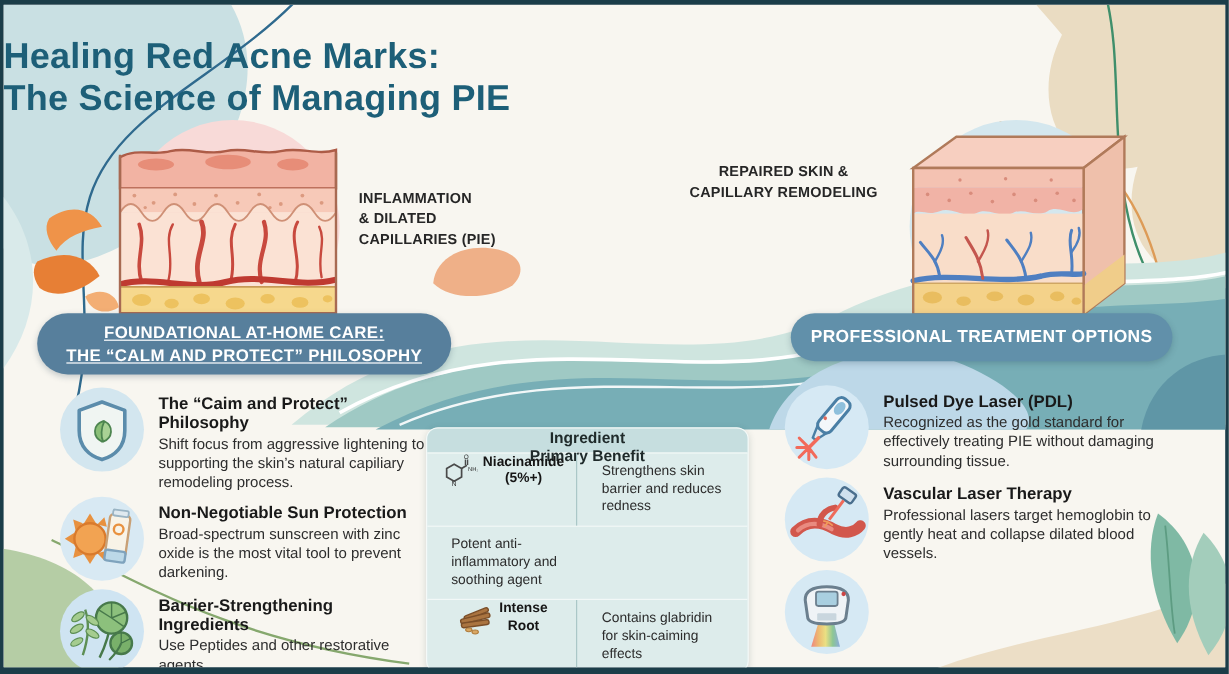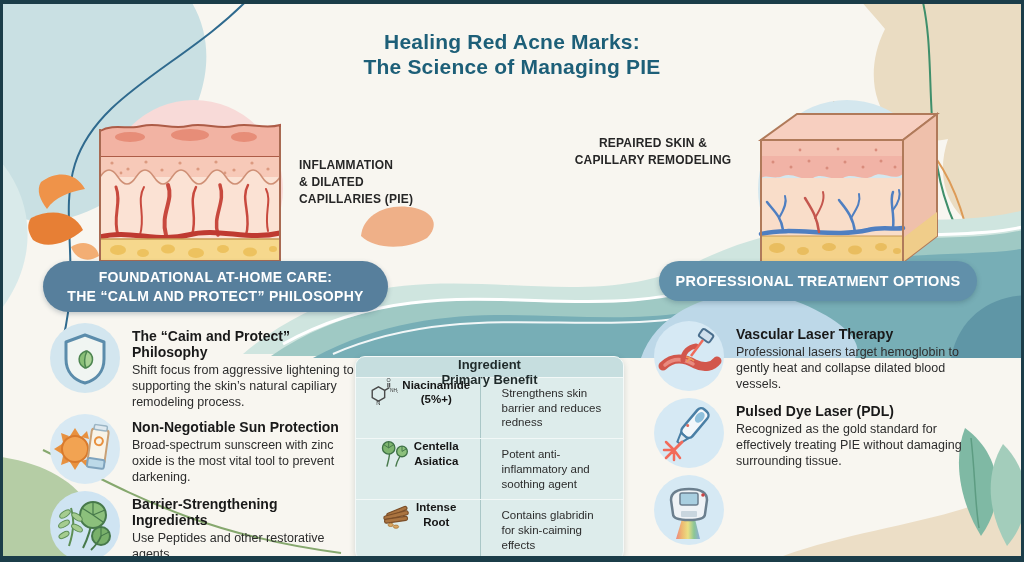--- a/index.html
+++ b/index.html
@@ -6,33 +6,33 @@
   #canvas{
     position:relative;width:1024px;height:562px;overflow:hidden;
     background:#f8f6f0;box-sizing:border-box;
     border:3px solid #1b3d49;border-top-width:4px;border-bottom-width:6px;
     font-family:"Liberation Sans",sans-serif;
   }
   #bg{position:absolute;left:0;top:0;z-index:0;}
   .layer{position:absolute;z-index:2;}
   .prewrap{white-space:pre-line;}
   .title{
-    left:0;right:0;top:26px;text-align:center;
-    font-size:21px;line-height:1.18;font-weight:800;color:#1d5f78;letter-spacing:.2px;
+    left:0;right:0;top:26px;
+    font-size:30px;line-height:1.18;font-weight:800;color:#1d5f78;letter-spacing:.2px;
   }
   .skin-svg{position:absolute;z-index:1;}
   .diagram-label{font-size:12px;font-weight:700;color:#262626;line-height:1.4;letter-spacing:.2px;}
   .label-left{left:296px;top:153px;width:140px;text-align:left;}
   .label-right{left:565px;top:131px;width:170px;text-align:center;}
   .banner{
     display:flex;align-items:center;justify-content:center;text-align:center;
     color:#fff;font-weight:700;border-radius:28px;letter-spacing:.3px;
     box-shadow:0 2px 5px rgba(30,60,80,.25);
   }
-  .banner-left{left:40px;top:257px;width:345px;height:51px;font-size:14px;line-height:1.35;background:#577f9c;}
+  .banner-left{left:28px;top:257px;width:345px;height:51px;font-size:14px;line-height:1.35;background:#577f9c;text-decoration:underline;}
   .banner-right{left:656px;top:257px;width:318px;height:40px;font-size:14.5px;background:#6190aa;}
   .col{display:flex;flex-direction:column;}
   .col-left{left:46px;top:318px;width:306px;}
   .col-right{left:650px;top:316px;width:330px;}
   .item{display:flex;gap:11px;align-items:flex-start;min-height:74px;margin-bottom:3px;}
   .item .badge{flex:0 0 72px;height:72px;}
   .item .txt{padding-top:6px;}
   .item h3{margin:0 0 2px;font-size:14px;font-weight:700;color:#191919;line-height:1.15;}
   .item p{margin:0;font-size:12.5px;color:#2d2d2d;line-height:1.28;}
   .col-left .txt{width:223px;}
@@ -272,32 +272,20 @@
           <path d="M24.6 10.6 L24.6 5.5 M26.6 10.6 L26.6 5.5" stroke="#4a4a4a" stroke-width="1.3"></path>
           <text x="23" y="5" font-size="6" fill="#333">O</text>
           <text x="27" y="16" font-size="5.5" fill="#333">NH₂</text>
         </svg>
         <div class="ing-name prewrap">Niacinamide
 (5%+)</div>
       </div>
       <div class="tcell-ben">Strengthens skin barrier and reduces redness</div>
     </div>
     <div class="trow">
-      <div class="tcell-ing">
-        <svg class="ing-icon" viewBox="0 0 36 36">
-          <path d="M10 31 C12 23 14 17 13 11" fill="none" stroke="#47794b" stroke-width="1.6"></path>
-          <path d="M20 31 C21 25 24 21 26 17" fill="none" stroke="#47794b" stroke-width="1.6"></path>
-          <circle cx="12" cy="10" r="7" fill="#7db56f" stroke="#3f7247" stroke-width="1.5"></circle>
-          <path d="M12 10 L12 3 M12 10 L6 6 M12 10 L18 6" stroke="#3f7247" stroke-width="1" fill="none"></path>
-          <circle cx="27" cy="14" r="6" fill="#8cc07c" stroke="#3f7247" stroke-width="1.5"></circle>
-          <path d="M27 14 L27 8 M27 14 L32 11" stroke="#3f7247" stroke-width="1" fill="none"></path>
-        </svg>
-        <div class="ing-name prewrap">Centella
-Asiatica</div>
-      </div>
       <div class="tcell-ben">Potent anti-inflammatory and soothing agent</div>
     </div>
     <div class="trow">
       <div class="tcell-ing">
         <svg class="ing-icon" viewBox="0 0 36 36">
           <g stroke="#7b4e28" stroke-width="1.3" fill="#aa7440" stroke-linejoin="round">
             <rect x="7" y="11" width="24" height="4" rx="2" transform="rotate(-22 19 13)"></rect>
             <rect x="4" y="15" width="28" height="4.5" rx="2" transform="rotate(-14 18 17)"></rect>
             <rect x="5" y="20" width="26" height="4.5" rx="2" transform="rotate(-8 18 22)"></rect>
           </g>
@@ -308,49 +296,49 @@
 Root</div>
       </div>
       <div class="tcell-ben">Contains glabridin for skin-caiming effects</div>
     </div>
   </div>
 
   <div class="layer col col-right">
     <div class="item">
       <svg class="badge" viewBox="0 0 72 72">
         <circle cx="36" cy="36" r="35" fill="#d6e9f4"></circle>
+        <g transform="rotate(40 38 30)">
+          <rect x="32" y="8" width="13" height="33" rx="5" fill="#f3f7fa" stroke="#4a7fa5" stroke-width="2.5"></rect>
+          <ellipse cx="38.5" cy="17" rx="4" ry="6" fill="#8fc0dc"></ellipse>
+          <path d="M34 41 L43 41 L40 50 L37 50 Z" fill="#dfe9f0" stroke="#4a7fa5" stroke-width="2"></path>
+          <circle cx="34.5" cy="31" r="1.5" fill="#e06a5a"></circle>
+        </g>
+        <path d="M29 45 L22 52" stroke="#f26a5a" stroke-width="3" stroke-linecap="round"></path>
+        <g stroke="#f26a5a" stroke-width="2.5" stroke-linecap="round">
+          <path d="M21 53 L13 61 M21 53 L11 53 M21 53 L21 63 M21 53 L27 61 M21 53 L13 45"></path>
+        </g>
+      </svg>
+      <div class="txt">
+        <h3>Pulsed Dye Laser (PDL)</h3>
+        <p>Recognized as the gold standard for effectively treating PIE without damaging surrounding tissue.</p>
+      </div>
+    </div>
+    <div class="item">
+      <svg class="badge" viewBox="0 0 72 72">
+        <circle cx="36" cy="36" r="35" fill="#d6e9f4"></circle>
         <path d="M10 46 C20 36 32 38 42 44 C52 49 60 46 64 41" fill="none" stroke="#d2574c" stroke-width="9" stroke-linecap="round"></path>
         <path d="M12 45 C21 37 31 39 40 44" fill="none" stroke="#e98b80" stroke-width="3.5" stroke-linecap="round"></path>
         <path d="M30 40 C30 32 36 27 43 26" fill="none" stroke="#d2574c" stroke-width="5" stroke-linecap="round"></path>
         <rect x="47" y="11" width="13" height="9" rx="2" transform="rotate(35 53 15)" fill="#cfe0ee" stroke="#4a6f8e" stroke-width="2"></rect>
         <path d="M50 20 L38 36" stroke="#ef6a5a" stroke-width="2.5"></path>
         <path d="M37 38 l-3 4 M37 38 l4 3 M37 38 l-4 -1" stroke="#f09a5a" stroke-width="1.5" fill="none"></path>
       </svg>
       <div class="txt">
         <h3>Vascular Laser Therapy</h3>
         <p>Professional lasers target hemoglobin to gently heat and collapse dilated blood vessels.</p>
-      </div>
-    </div>
-    <div class="item">
-      <svg class="badge" viewBox="0 0 72 72">
-        <circle cx="36" cy="36" r="35" fill="#d6e9f4"></circle>
-        <g transform="rotate(40 38 30)">
-          <rect x="32" y="8" width="13" height="33" rx="5" fill="#f3f7fa" stroke="#4a7fa5" stroke-width="2.5"></rect>
-          <ellipse cx="38.5" cy="17" rx="4" ry="6" fill="#8fc0dc"></ellipse>
-          <path d="M34 41 L43 41 L40 50 L37 50 Z" fill="#dfe9f0" stroke="#4a7fa5" stroke-width="2"></path>
-          <circle cx="34.5" cy="31" r="1.5" fill="#e06a5a"></circle>
-        </g>
-        <path d="M29 45 L22 52" stroke="#f26a5a" stroke-width="3" stroke-linecap="round"></path>
-        <g stroke="#f26a5a" stroke-width="2.5" stroke-linecap="round">
-          <path d="M21 53 L13 61 M21 53 L11 53 M21 53 L21 63 M21 53 L27 61 M21 53 L13 45"></path>
-        </g>
-      </svg>
-      <div class="txt">
-        <h3>Pulsed Dye Laser (PDL)</h3>
-        <p>Recognized as the gold standard for effectively treating PIE without damaging surrounding tissue.</p>
       </div>
     </div>
     <div class="item">
       <svg class="badge" viewBox="0 0 72 72">
         <circle cx="36" cy="36" r="35" fill="#d6e9f4"></circle>
         <defs>
           <linearGradient id="rainbow" x1="0" y1="0" x2="1" y2="0">
             <stop offset="0" stop-color="#f2766b"></stop>
               <stop offset=".25" stop-color="#f2b05a"></stop>
             <stop offset=".5" stop-color="#eede6f"></stop>

